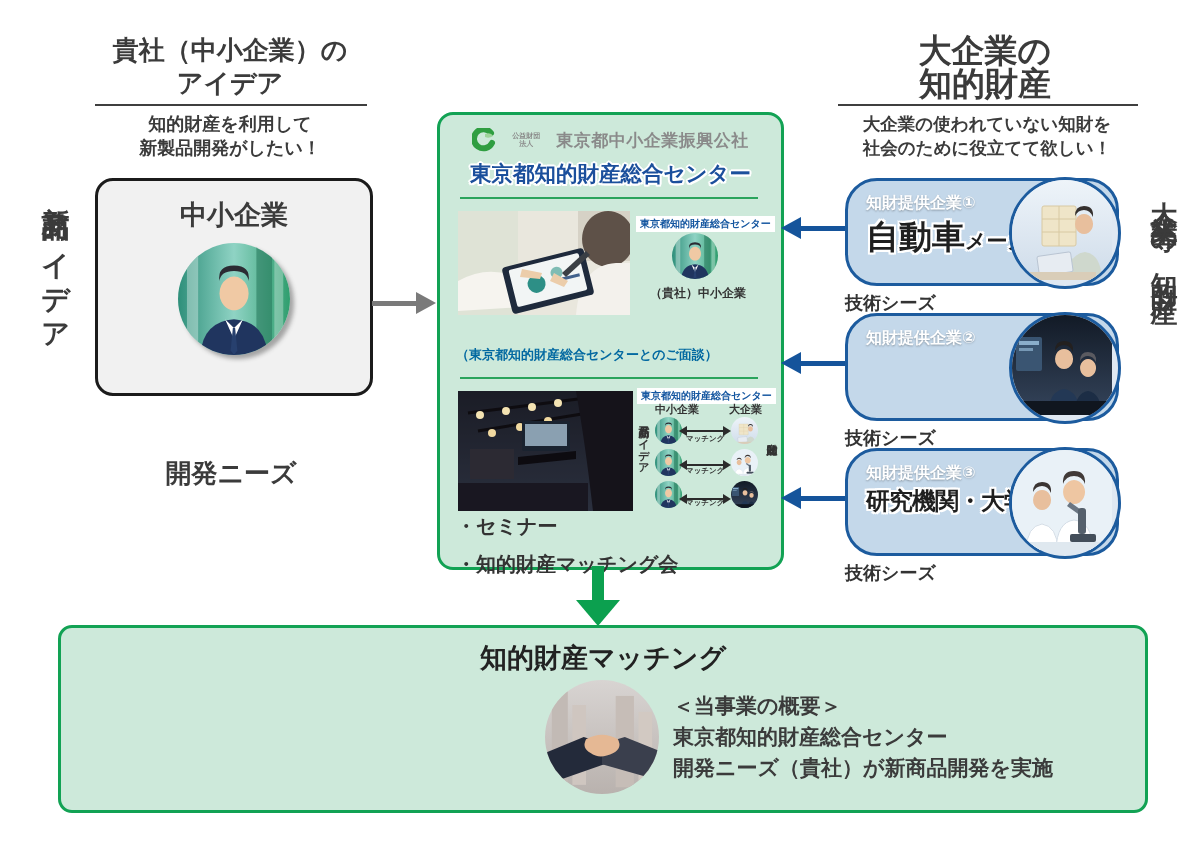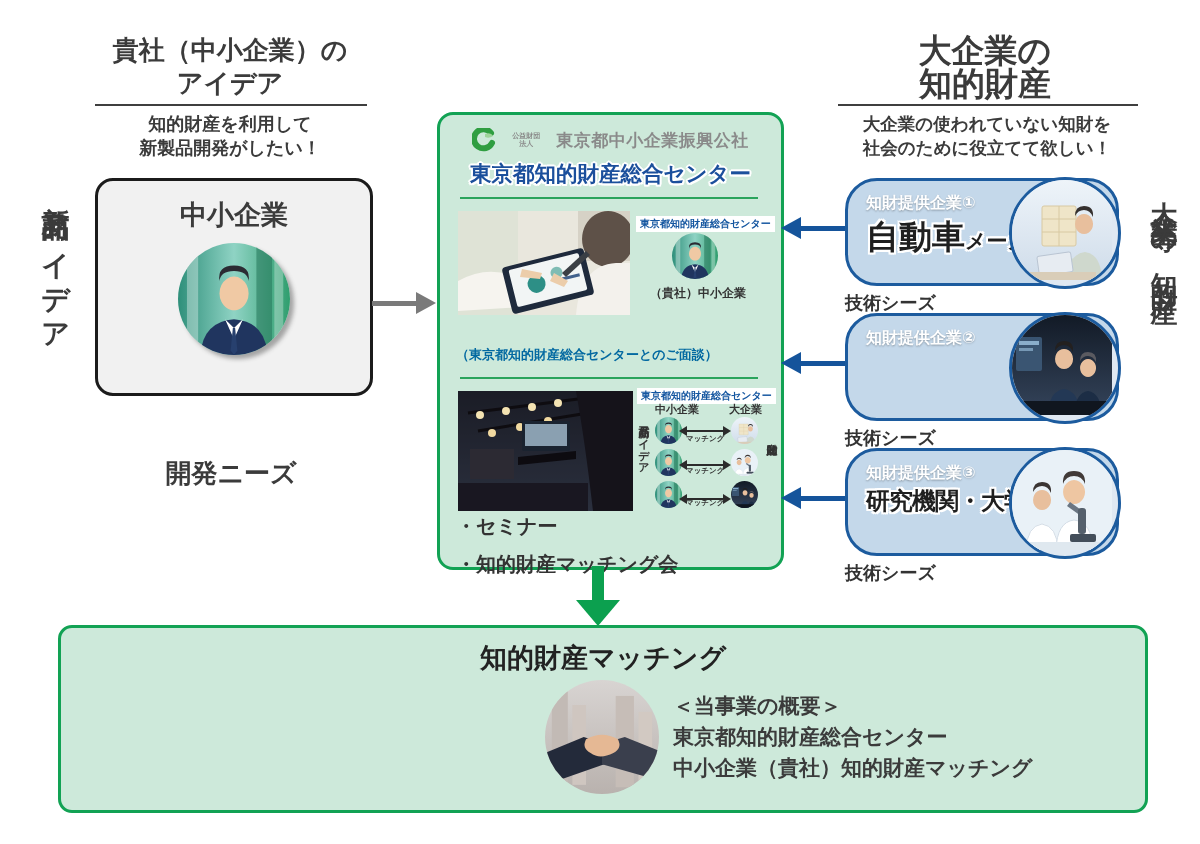--- a/index.html
+++ b/index.html
@@ -395,17 +395,17 @@
   <div class="abs bottom-box">
     <div class="abs bottom-title">知的財産マッチング</div>
     <div class="abs handshake">
       <svg width="114" height="114" viewBox="0 0 100 100">
           <use href="#av-handshake"></use>
         </svg>
     </div>
     <div class="abs bcol bcol-right">
       <div>＜当事業の概要＞</div>
       <div>東京都知的財産総合センター</div>
-      <div>中小企業（貴社）知的財産マッチング</div>
+      <div>開発ニーズ（貴社）が新商品開発を実施</div>
     </div>
   </div>
 
 </div>
 
 </body></html>

